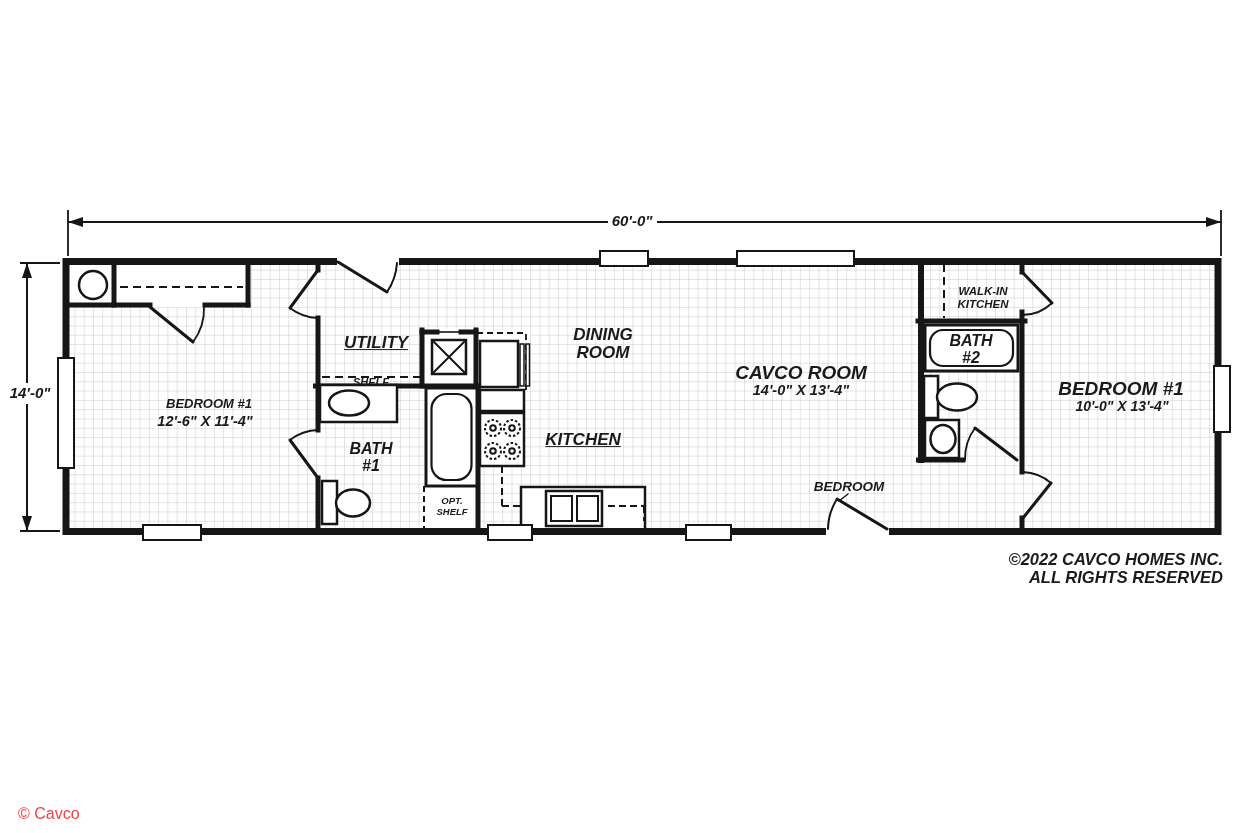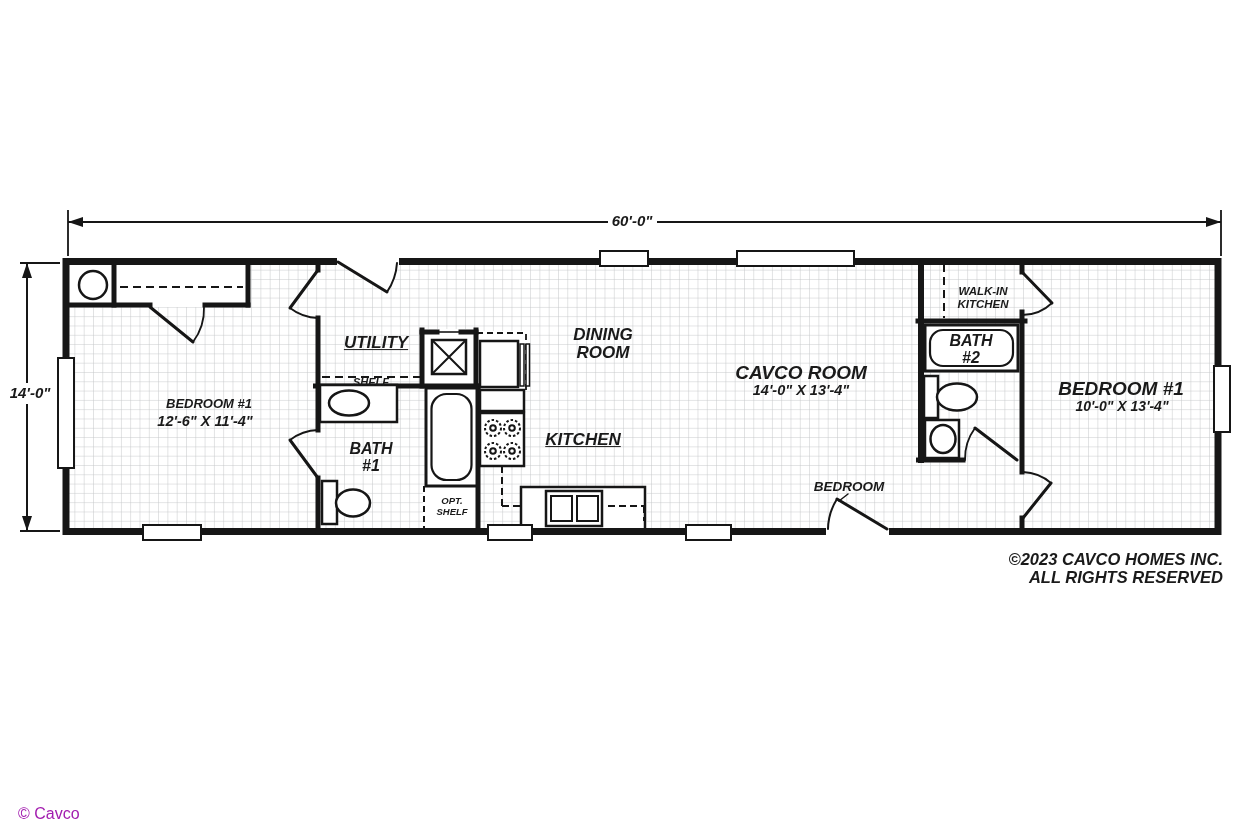--- a/index.html
+++ b/index.html
@@ -4,21 +4,21 @@
 <style>
   html,body{margin:0;padding:0;background:#ffffff;}
   #page{position:relative;width:1250px;height:833px;background:#ffffff;overflow:hidden;
         font-family:"Liberation Sans",sans-serif;}
   #plan-svg{position:absolute;left:0;top:0;}
   .lbl{position:absolute;transform:translate(-50%,-50%);color:#1a1a1a;font-style:italic;
        font-weight:700;text-align:center;white-space:nowrap;line-height:1.05;}
   .lbl .ln{display:block;}
   .copyright{position:absolute;right:27px;top:551px;text-align:right;color:#1a1a1a;
        font-style:italic;font-weight:700;font-size:16.5px;line-height:17.5px;}
-  .credit{position:absolute;left:18px;top:805px;color:#a21caf;font-size:16px;font-weight:400;}
+  .credit{position:absolute;left:18px;top:805px;color:#ef4444;font-size:16px;font-weight:400;}
 </style>
 </head>
 <body>
 
 <div id="page">
 
 <svg id="plan-svg" width="1250" height="833" viewBox="0 0 1250 833">
   <defs>
     <pattern id="grid" width="9.3" height="9.3" patternUnits="userSpaceOnUse">
       <path d="M 9.3 0 L 0 0 0 9.3" fill="none" stroke="#c5c7c9" stroke-width="1"></path>
@@ -223,19 +223,19 @@
 
 <div class="lbl" style="left:971px;top:349px;font-size:16px;line-height:17px;">
   <span class="ln">BATH</span>
   <span class="ln">#2</span>
 </div>
 
 <div class="lbl" style="left:1121px;top:389px;font-size:19px;">BEDROOM #1</div>
 <div class="lbl" style="left:1122px;top:406px;font-size:14px;">10'-0" X 13'-4"</div>
 
 <div class="copyright">
-  <span class="ln" style="display:block;">©2023 CAVCO HOMES INC.</span>
+  <span class="ln" style="display:block;">©2022 CAVCO HOMES INC.</span>
   <span class="ln" style="display:block;">ALL RIGHTS RESERVED</span>
 </div>
 
 <div class="credit">© Cavco</div>
 
 </div>
 
 </body></html>

